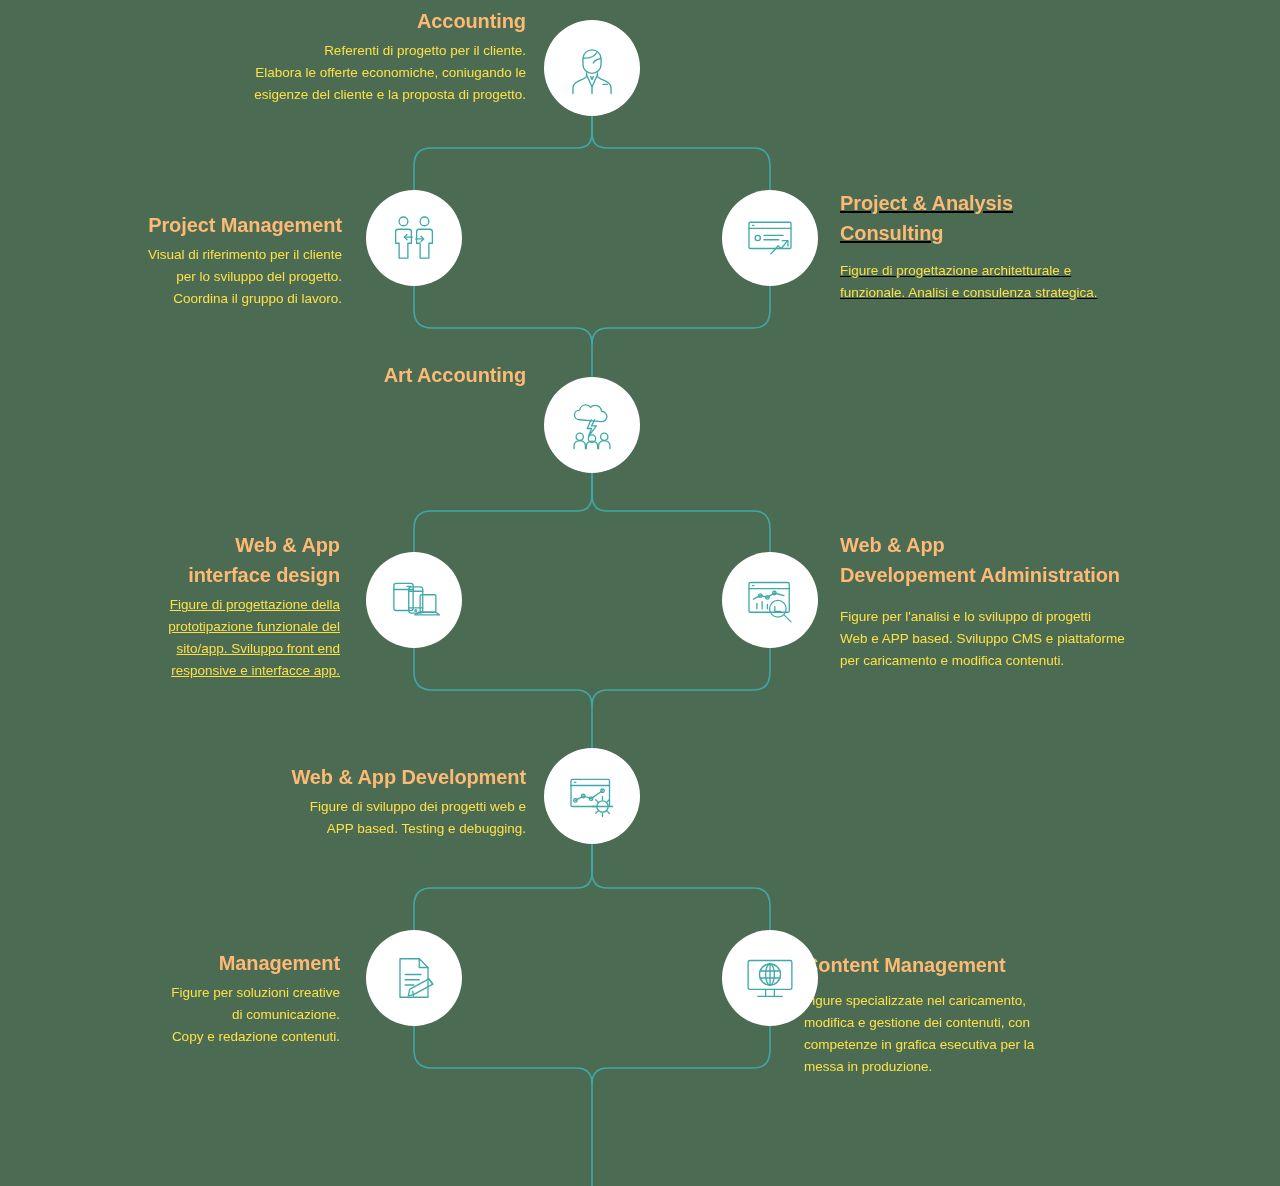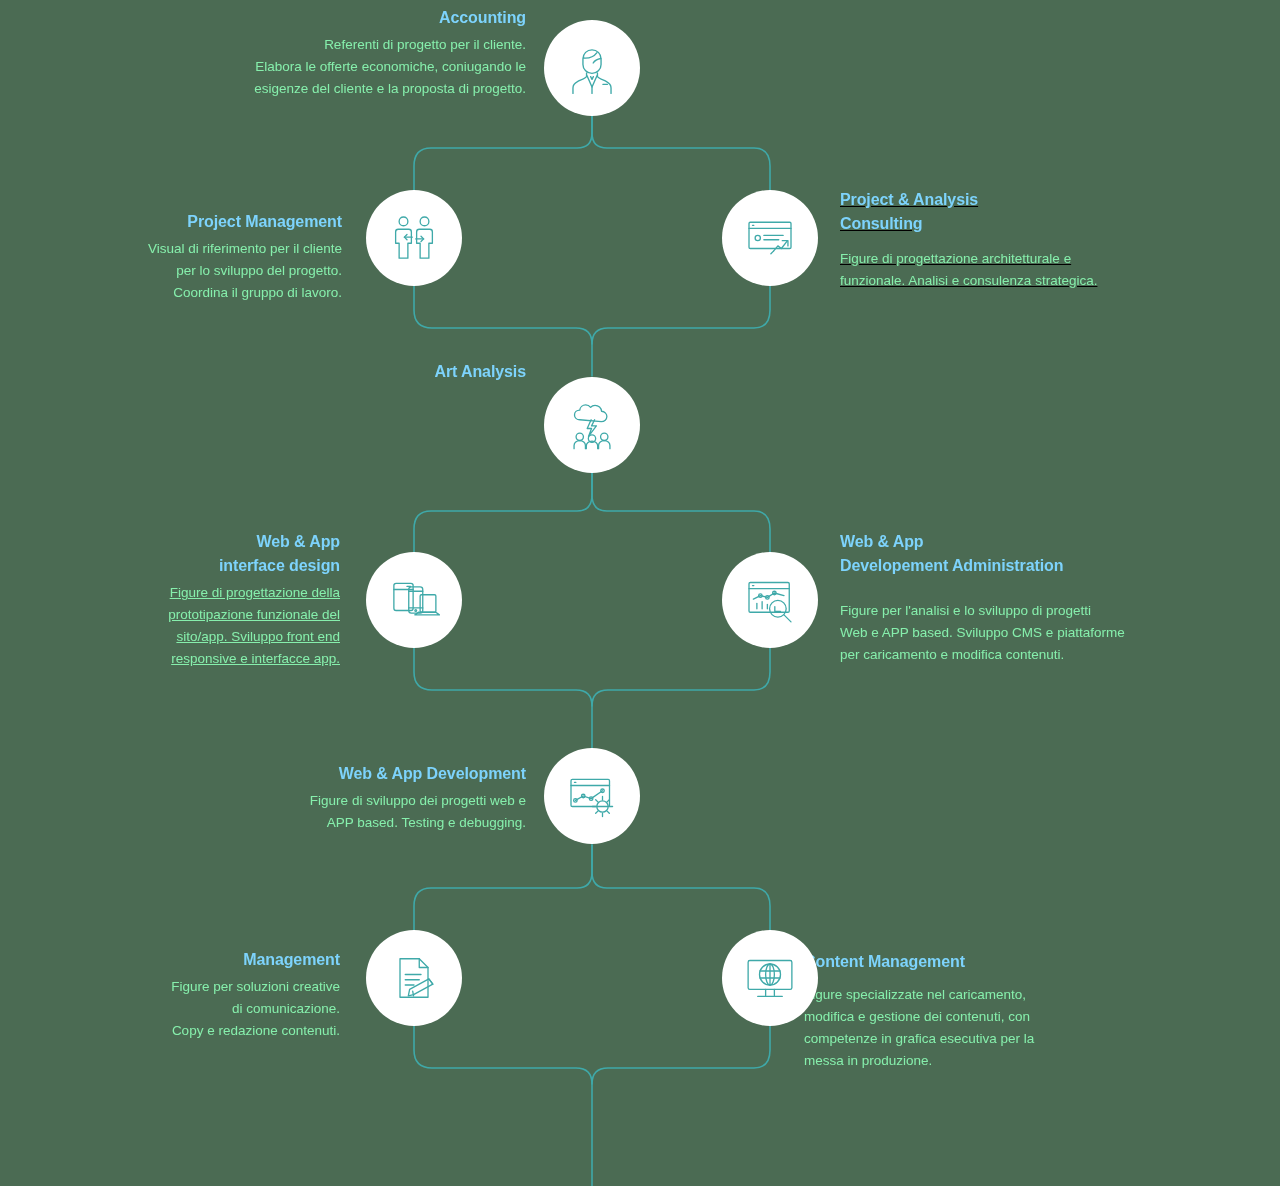--- a/index.html
+++ b/index.html
@@ -35,30 +35,30 @@
     box-shadow: 0 0 0 0 rgba(0,0,0,0);
   }
   .node svg { display: block; }
 
   
   .block {
     position: absolute;
     z-index: 2;
   }
   .block .title {
-    color: #7dd3fc;
-    font-size: 16px;
+    color: #fdba74;
+    font-size: 20px;
     line-height: 1.5;
     font-weight: 700;
     letter-spacing: -0.1px;
     margin: 0 0 4px 0;
     white-space: pre-line;
   }
   .block .desc {
-    color: #86efac;
+    color: #fde047;
     font-size: 13.5px;
     line-height: 1.62;
     margin: 0;
     white-space: pre-line;
   }
   .block.right-align { text-align: right; }
   .block.left-align  { text-align: left; }
 </style>
 </head>
 <body>
@@ -162,21 +162,21 @@
         <circle cx="18" cy="45.5" r="4.2"></circle>
         <path d="M11.5 59v-3.5c0-3.2 2.9-5.6 6.5-5.6s6.5 2.4 6.5 5.6V59"></path>
         <circle cx="32" cy="47.5" r="4.2"></circle>
         <path d="M25.5 59v-3c0-3.2 2.9-5.6 6.5-5.6s6.5 2.4 6.5 5.6v3"></path>
         <circle cx="46" cy="45.5" r="4.2"></circle>
         <path d="M39.5 59v-3.5c0-3.2 2.9-5.6 6.5-5.6s6.5 2.4 6.5 5.6V59"></path>
       </svg>
     </span>
   </div>
   <div class="block right-align" style="left:230px; top:360px; width:296px;">
-    <p class="title">Art Analysis</p>
+    <p class="title">Art Accounting</p>
   </div>
 
   <div class="node" style="left:366px; top:552px;">
     <span>
       <svg width="56" height="56" viewBox="0 0 64 64" stroke="#3fa9a9" stroke-width="1.5" fill="none" stroke-linecap="round" stroke-linejoin="round">
         <rect x="9" y="13" width="22" height="31" rx="2.5"></rect>
         <path d="M9 20 L31 20"></path>
           <path d="M24 16.5 L28 16.5"></path>
         <rect x="39" y="26" width="18" height="20" rx="1.5"></rect>
         <path d="M33 49 L61 49 L57 46 L37 46 Z"></path>
@@ -211,21 +211,21 @@
           <path d="M29 37 L29 42"></path>
         <circle cx="41" cy="42" r="9.5"></circle>
         <path d="M48 49 L56 57"></path>
         <path d="M37.5 39.5 L37.5 45 L44 45"></path>
       </svg>
     </span>
   </div>
   <div class="block left-align" style="left:840px; top:530px; width:344px;">
     <p class="title">Web &amp; App
 Developement Administration</p>
-    <p class="desc" style="margin-top:22px;">Figure per l'analisi e lo sviluppo di progetti
+    <p class="desc" style="margin-top:16px;">Figure per l'analisi e lo sviluppo di progetti
 Web e APP based. Sviluppo CMS e piattaforme
 per caricamento e modifica contenuti.</p>
   </div>
 
   <div class="node" style="left:544px; top:748px;">
     <span>
       <svg width="56" height="56" viewBox="0 0 64 64" stroke="#3fa9a9" stroke-width="1.5" fill="none" stroke-linecap="round" stroke-linejoin="round">
         <rect x="8" y="13" width="44" height="31" rx="1.5"></rect>
         <path d="M8 20 L52 20"></path>
           <path d="M12 16.5 L13.5 16.5"></path>

